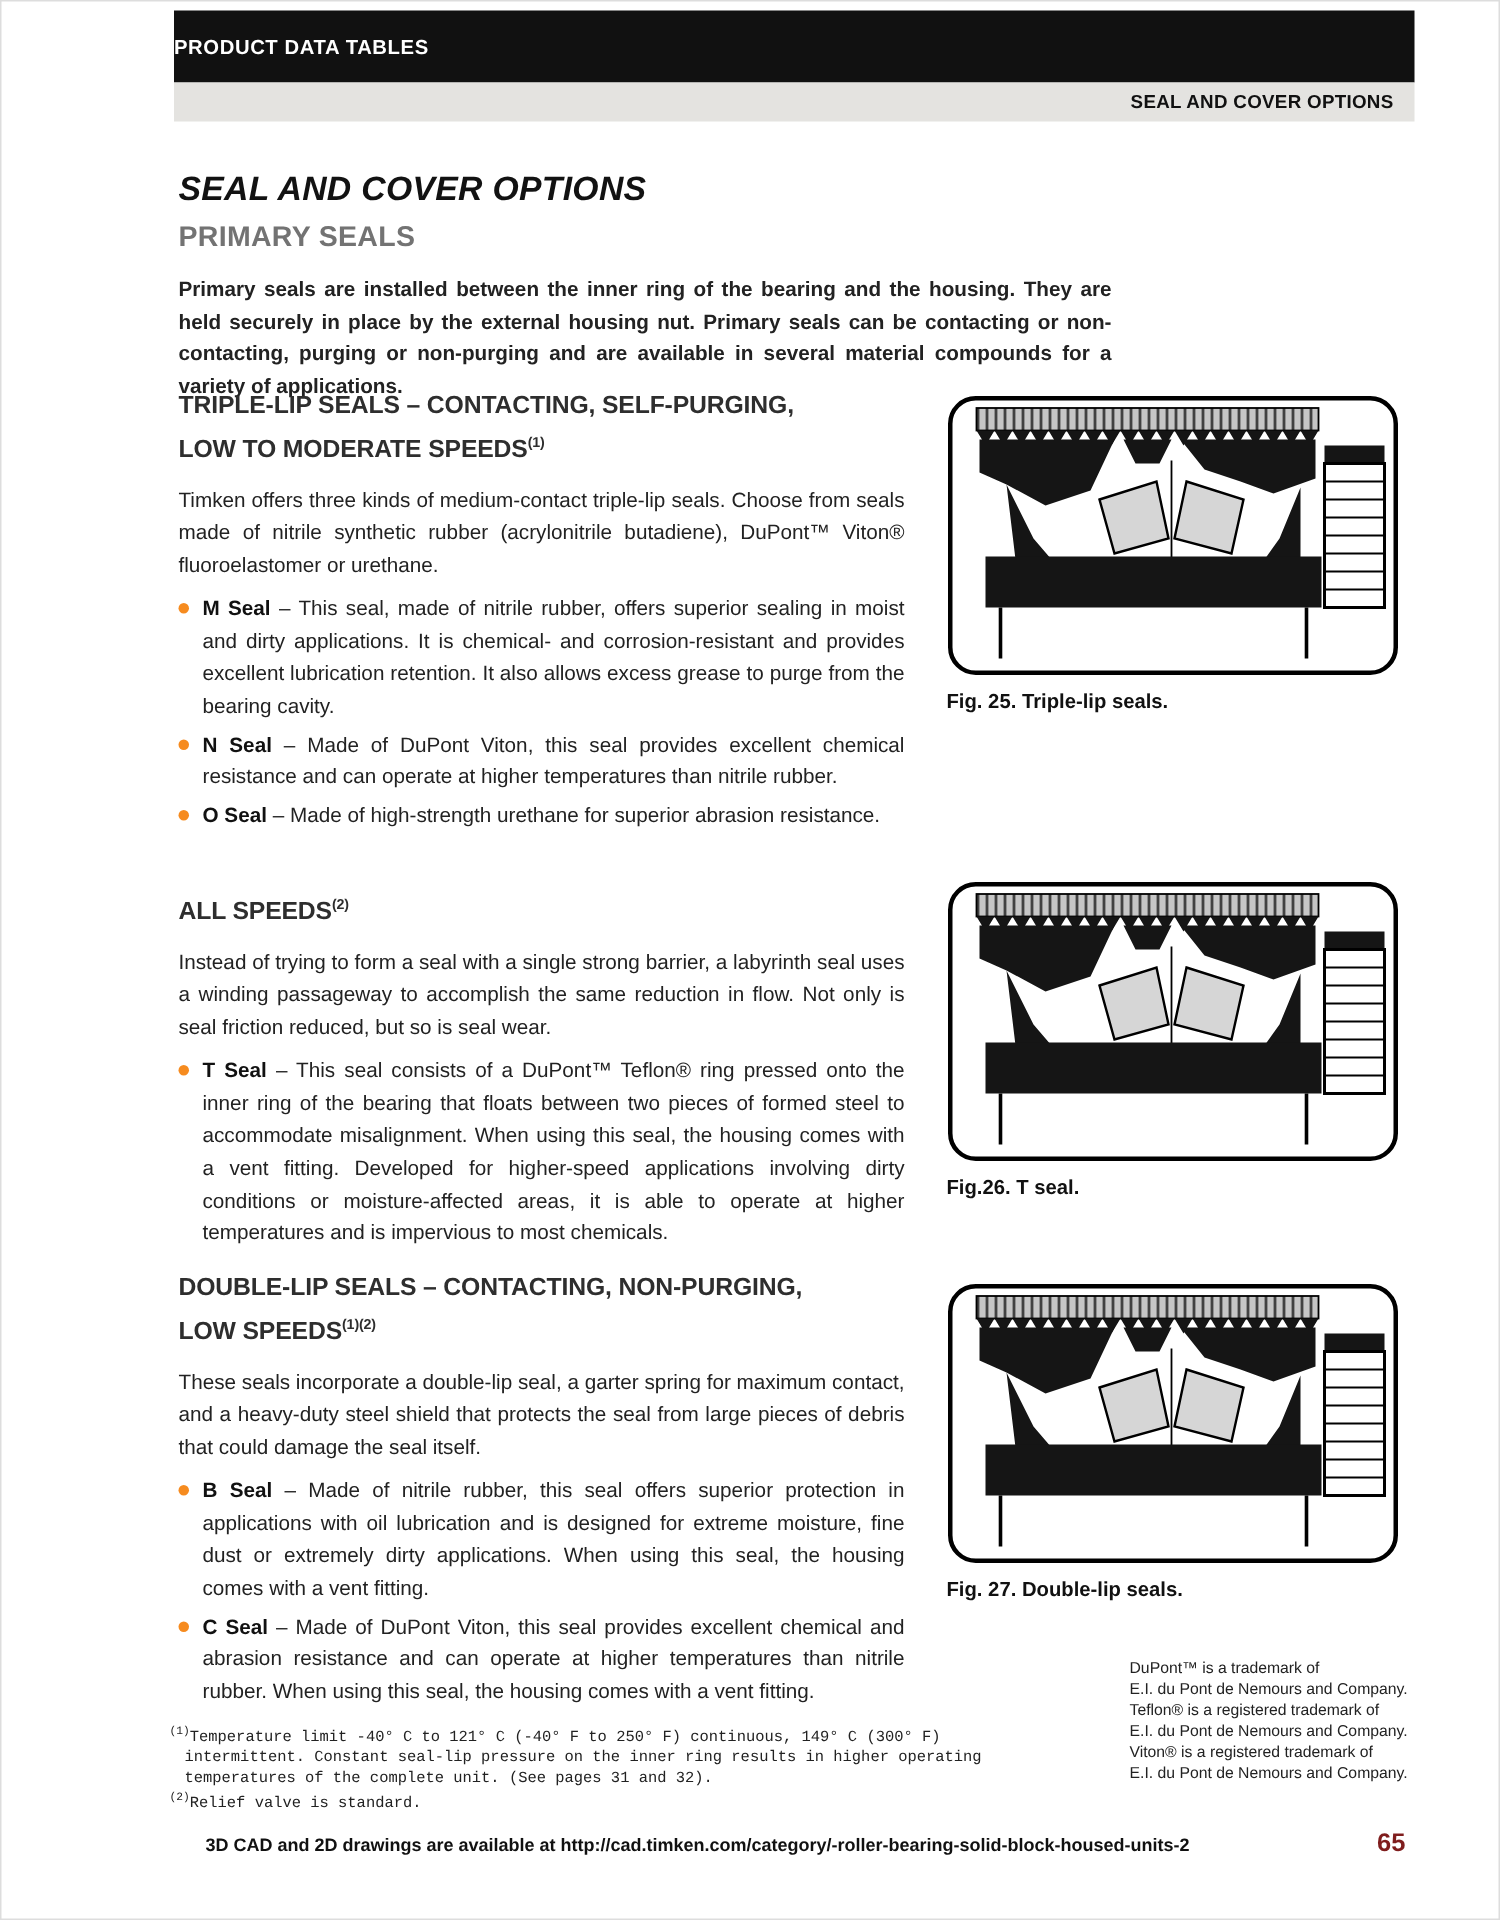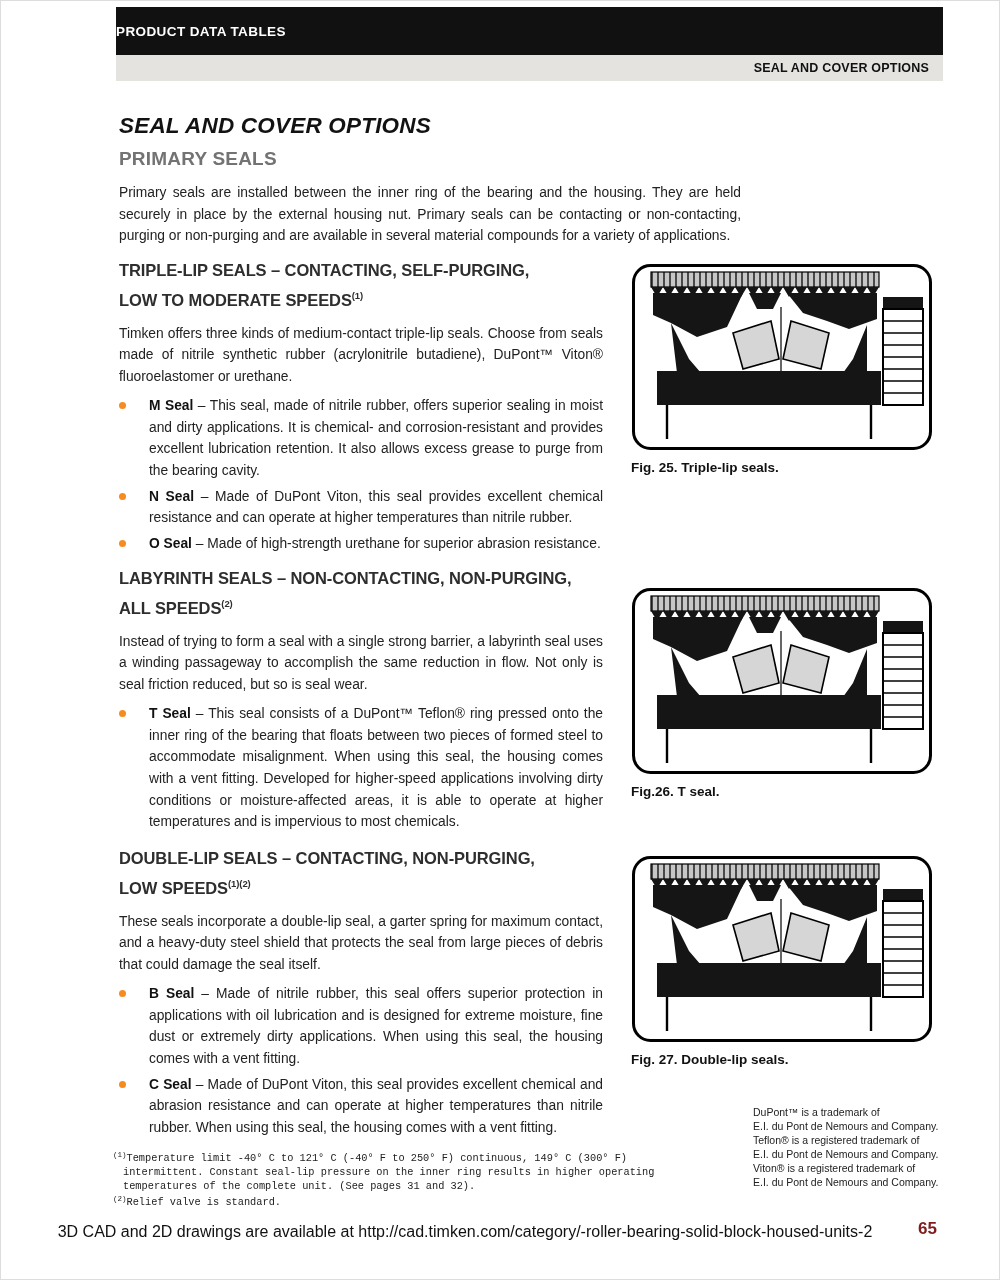--- a/index.html
+++ b/index.html
@@ -41,34 +41,34 @@
   .page-title{
     position:absolute;top:112px;left:118px;
     font-size:22.5px;font-style:italic;font-weight:bold;color:#121212;letter-spacing:.2px;
   }
   .page-subtitle{
     position:absolute;top:147px;left:118px;
     font-size:19px;font-weight:bold;color:#737373;letter-spacing:.2px;
   }
   .intro{
     position:absolute;top:181px;left:118px;width:622px;
-    font-size:13.8px;line-height:21.6px;text-align:justify;color:#222;
+    font-size:13.8px;line-height:21.6px;text-align:justify;color:#222;font-weight:bold;
   }
   
   .sec{position:absolute;left:118px;width:484px;}
   .sec-h{
     font-size:16.5px;line-height:26px;font-weight:bold;color:var(--head);
     letter-spacing:-.1px;
   }
   .sec-h sup{font-size:9.5px;}
   .sec-body{
     margin-top:10px;font-size:13.8px;line-height:21.6px;text-align:justify;color:#222;
   }
   .bullets{margin-top:8px;}
-  .bullet{display:flex;gap:23px;margin-bottom:4px;}
+  .bullet{display:flex;gap:9px;margin-bottom:4px;}
   .dot{
     flex:0 0 7px;width:7px;height:7px;border-radius:50%;
     background:var(--accent);margin-top:7px;
   }
   .btext{
     font-size:13.8px;line-height:21.6px;text-align:justify;color:#222;flex:1;
   }
   .btext b{color:#111;}
   
   .fig{position:absolute;left:630px;width:302px;}
@@ -87,21 +87,21 @@
   .trademarks{
     position:absolute;left:752px;top:1104px;width:190px;
     font-size:10.5px;line-height:14px;color:#222;
   }
   
   .footer{
     position:absolute;left:0;right:0;top:1218px;height:30px;
   }
   .footer-text{
     position:absolute;left:0;right:70px;text-align:center;top:4px;
-    font-size:16px;font-weight:normal;color:#111;
+    font-size:12px;font-weight:bold;color:#111;
   }
   .page-number{
     position:absolute;right:62px;top:0;
     font-size:17px;font-weight:bold;color:#7f1d1d;
   }
   .defs-svg{position:absolute;width:0;height:0;}
 </style>
 </head>
 <body>
 
@@ -165,21 +165,21 @@
         <p class="btext"><b>N Seal</b> <span>– Made of DuPont Viton, this seal provides excellent chemical resistance and can operate at higher temperatures than nitrile rubber.</span></p>
       </div>
       <div class="bullet">
         <span class="dot"></span>
         <p class="btext"><b>O Seal</b> <span>– Made of high-strength urethane for superior abrasion resistance.</span></p>
       </div>
     </div>
   </section>
 
   <section class="sec" style="top:564px">
-    <h3 class="sec-h"><span>LABYRINTH SEALS – NON-CONTACTING, NON-PURGING,</span><br><span>ALL SPEEDS</span><sup>(2)</sup></h3>
+    <h3 class="sec-h"><br><span>ALL SPEEDS</span><sup>(2)</sup></h3>
     <p class="sec-body">Instead of trying to form a seal with a single strong barrier, a labyrinth seal uses a winding passageway to accomplish the same reduction in flow. Not only is seal friction reduced, but so is seal wear.</p>
     <div class="bullets">
       <div class="bullet">
         <span class="dot"></span>
         <p class="btext"><b>T Seal</b> <span>– This seal consists of a DuPont™ Teflon® ring pressed onto the inner ring of the bearing that floats between two pieces of formed steel to accommodate misalignment. When using this seal, the housing comes with a vent fitting. Developed for higher-speed applications involving dirty conditions or moisture-affected areas, it is able to operate at higher temperatures and is impervious to most chemicals.</span></p>
       </div>
     </div>
   </section>
 
   <section class="sec" style="top:844px">

